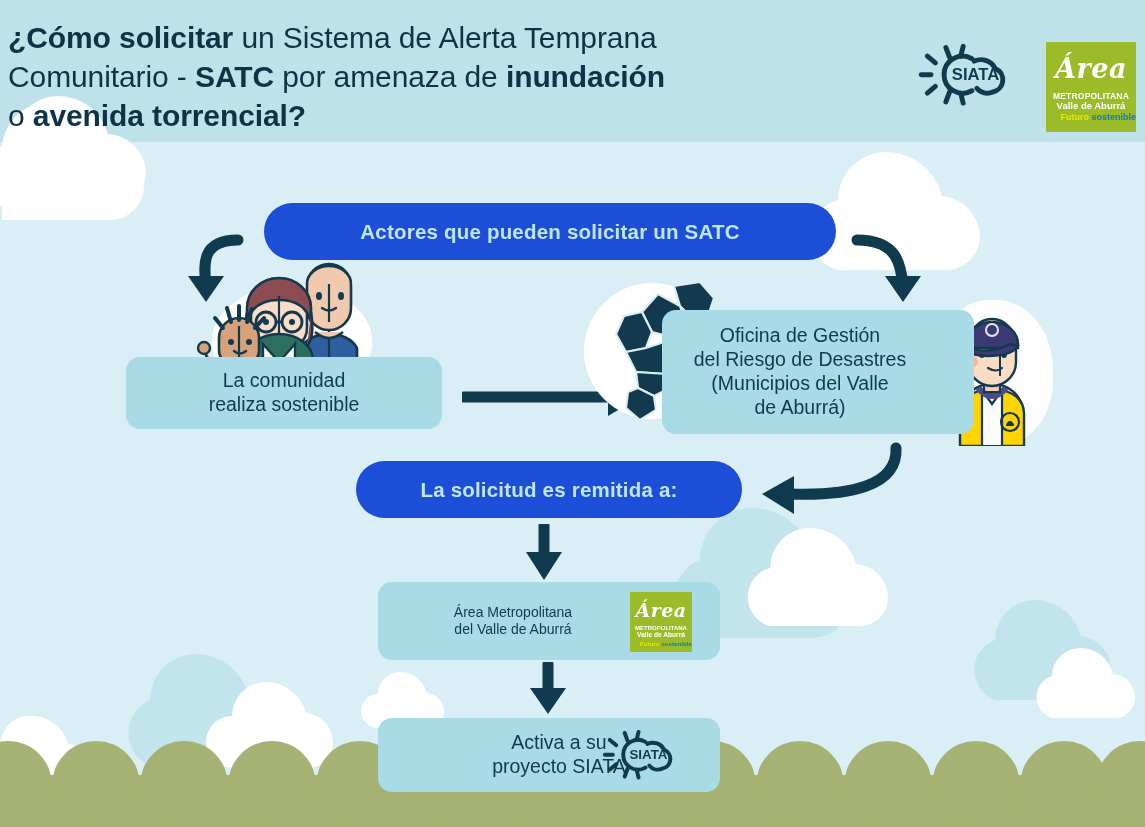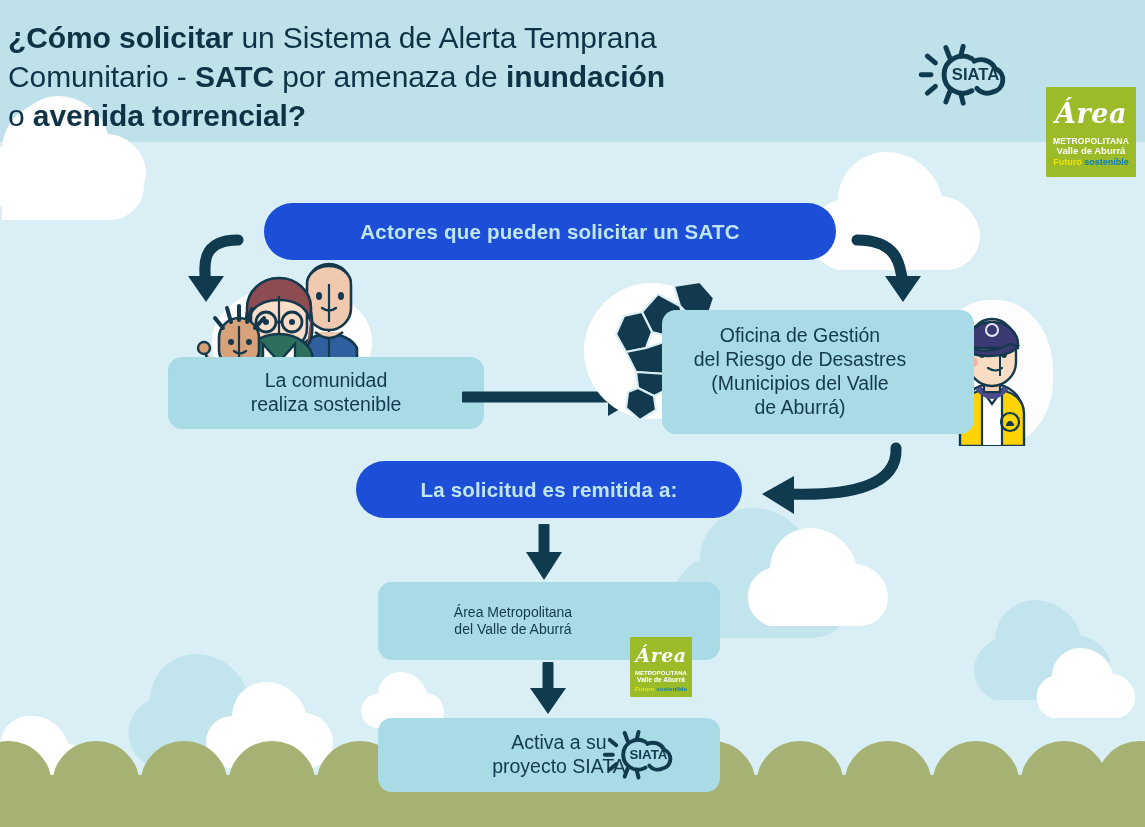--- a/index.html
+++ b/index.html
@@ -22,29 +22,29 @@
   .title{
     position:absolute;left:8px;top:18px;width:800px;
     color:#0e3347;font-size:30px;line-height:1.30;
     letter-spacing:-0.1px;
   }
 
   
   .siata-logo-top{position:absolute;left:915px;top:42px;width:105px;height:66px;}
   .am-logo-top{position:absolute;left:1046px;top:42px;width:90px;height:90px;}
 
-  .am-logo{background:#9bbb28;display:block;position:relative;overflow:hidden;border-radius:1px;margin-top:45px;}
+  .am-logo{background:#9bbb28;display:block;position:relative;overflow:hidden;border-radius:1px;}
   .am-logo .script{
     position:absolute;left:0;right:0;top:6%;height:48%;
     color:#ffffff;font-family:"DejaVu Serif", serif;font-style:italic;font-weight:700;
     display:flex;align-items:center;justify-content:center;
     letter-spacing:0.5px;
   }
   .am-logo .l1,.am-logo .l2{position:absolute;left:0;right:0;color:#ffffff;text-align:center;font-weight:700;line-height:1.02;}
-  .am-logo .l3{position:absolute;left:0;right:0;text-align:center;font-weight:700;line-height:1.02;}
+  .am-logo .l3{position:absolute;left:0;right:0;text-align:right;font-weight:700;line-height:1.02;}
   .am-logo .l3 .a{color:#f2e400;}
   .am-logo .l3 .b{color:#0c7dbb;}
 
   
   .pill{
     position:absolute;background:#1d4ed8;border-radius:40px;
     display:flex;align-items:center;justify-content:center;
     color:#bfe6ef;font-weight:700;letter-spacing:0.2px;
   }
 
@@ -216,21 +216,21 @@
       </g>
       <circle cx="36" cy="92" r="3" fill="#12394d"></circle>
       <circle cx="54" cy="92" r="3" fill="#12394d"></circle>
       <path d="M39,101 q6,5 12,0" stroke="#12394d" stroke-width="2.4" fill="none" stroke-linecap="round"></path>
       <path d="M24,150 l0,-30 a22,17 0 0 1 42,0 l0,30 z" fill="#b7d14a" stroke="#12394d" stroke-width="2.6"></path>
       <path d="M24,122 q-12,-6 -14,-22" stroke="#12394d" stroke-width="2.6" fill="#d7a27a"></path>
       <circle cx="9" cy="98" r="6" fill="#d7a27a" stroke="#12394d" stroke-width="2.4"></circle>
     </g>
   </svg>
 
-  <div class="box" style="left:126px;top:357px;width:316px;height:72px;font-size:19.5px;margin-left:42px;">
+  <div class="box" style="left:126px;top:357px;width:316px;height:72px;font-size:19.5px;">
     <div class="txt-center">
       <div>La comunidad</div>
       <div>realiza sostenible</div>
     </div>
   </div>
 
   <svg class="arrow" style="left:462px;top:375px;" width="190" height="50">
     <line x1="2" y1="22" x2="152" y2="22" stroke="#103a4e" stroke-width="11" stroke-linecap="round"></line>
     <path d="M178,22 L146,3 L146,41 Z" fill="#103a4e"></path>
   </svg>

